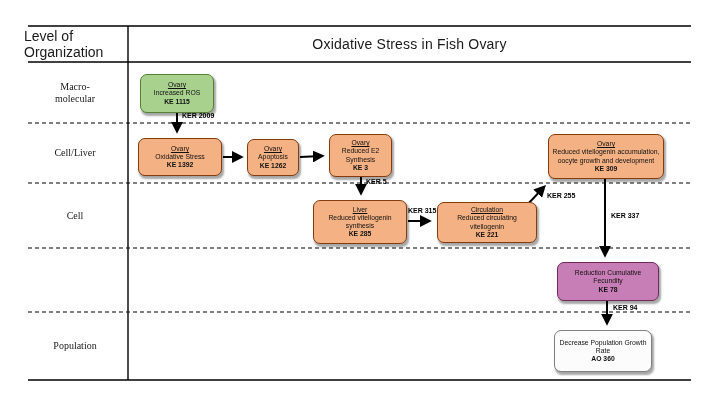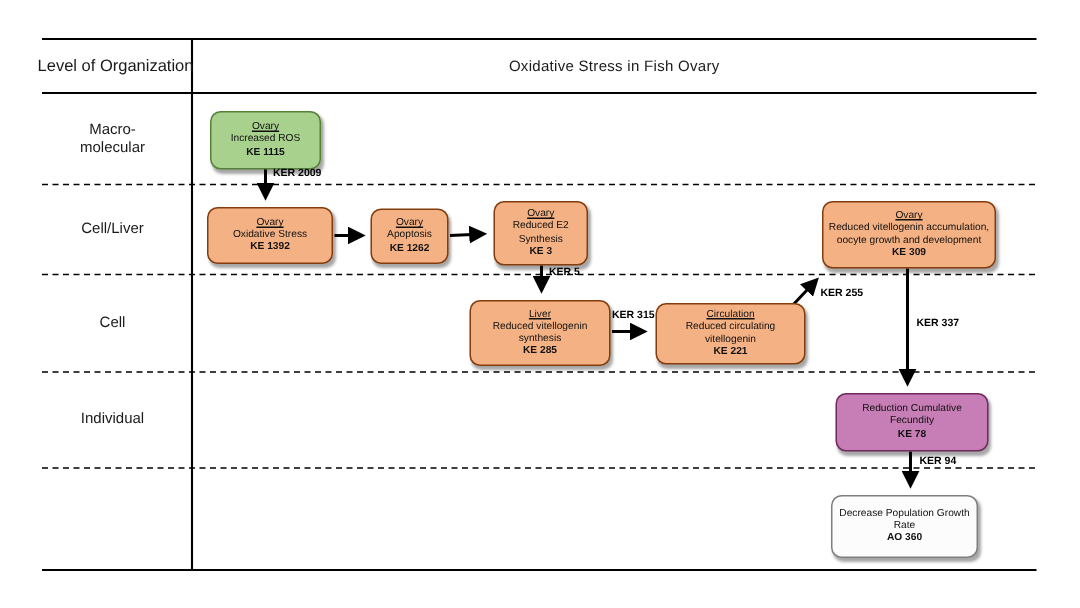--- a/index.html
+++ b/index.html
@@ -13,34 +13,34 @@
     overflow: hidden;
   }
   .lines-layer {
     position: absolute;
     left: 0; top: 0; width: 720px; height: 405px;
   }
   .page-title {
     position: absolute;
     left: 128px; top: 26px; width: 563px; height: 36px;
     display: flex; align-items: center; justify-content: center;
-    font-size: 10px; color: #1a1a1a; letter-spacing: 0.2px;
+    font-size: 14px; color: #1a1a1a; letter-spacing: 0.2px;
   }
   .col-header {
     position: absolute;
     left: 24px; top: 26px; width: 106px; height: 36px;
     display: flex; align-items: center; justify-content: center;
-    font-size: 11px; color: #1a1a1a;
+    font-size: 14px; color: #1a1a1a;
   }
   .row-label {
     position: absolute;
     left: 20px; width: 110px;
     display: flex; align-items: center; justify-content: center;
     text-align: center;
-    font-size: 10px; color: #1a1a1a; line-height: 1.2;
+    font-size: 10px; color: #1a1a1a; line-height: 1.2; font-family: Liberation Serif, serif;
   }
   .row-label span { display: inline-block; }
   .row-macro span { max-width: 62px; }
   .node {
     position: absolute;
     border-radius: 7px;
     display: flex; flex-direction: column;
     align-items: center; justify-content: center;
     text-align: center;
     padding: 2px 3px;
@@ -97,22 +97,22 @@
 
   <div class="row-label row-macro" style="top:62px;height:61px;">
       <span>Macro-molecular</span>
     </div>
   <div class="row-label" style="top:123px;height:60px;">
       <span>Cell/Liver</span>
     </div>
   <div class="row-label" style="top:183px;height:65px;">
       <span>Cell</span>
     </div>
-  <div class="row-label" style="top:248px;height:64px;">
-      <span>Individual</span>
+  <div class="row-label" style="top:312px;height:68px;">
+      <span>Population</span>
     </div>
 
   <div class="node node-green" style="left:140px;top:74px;width:74px;height:39px;">
     <span class="site">Ovary</span>
     <span class="event">Increased ROS</span>
     <span class="ke">KE 1115</span>
   </div>
 
   <div class="node node-orange" style="left:138px;top:138px;width:84px;height:38px;">
     <span class="site">Ovary</span>

